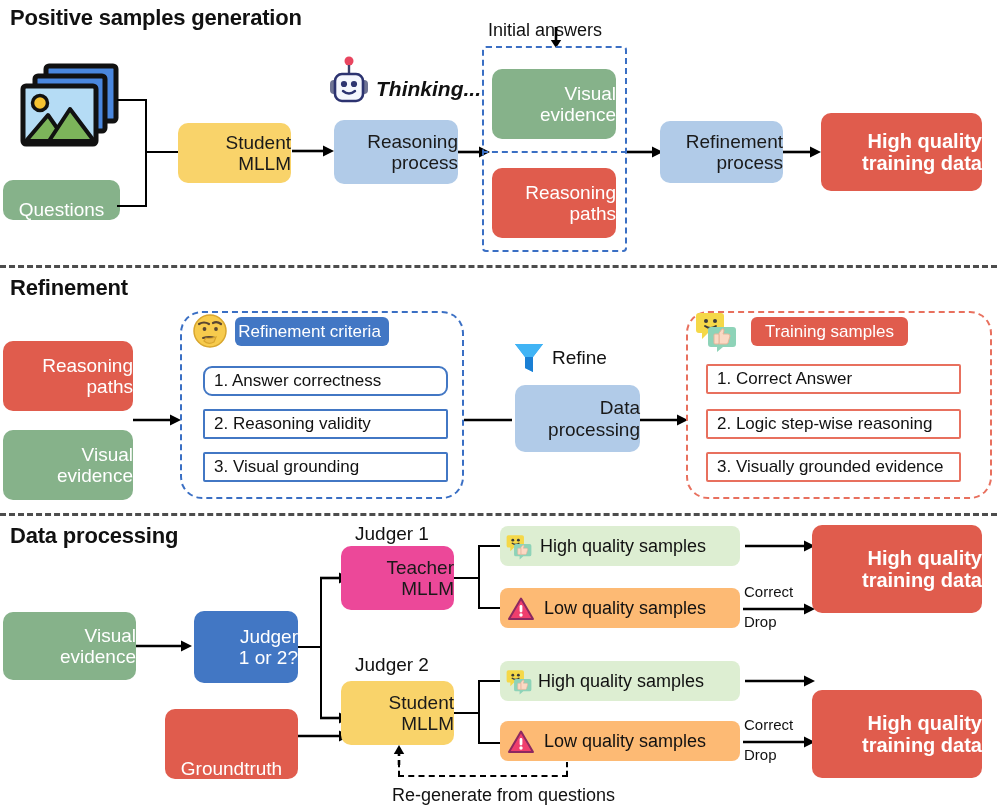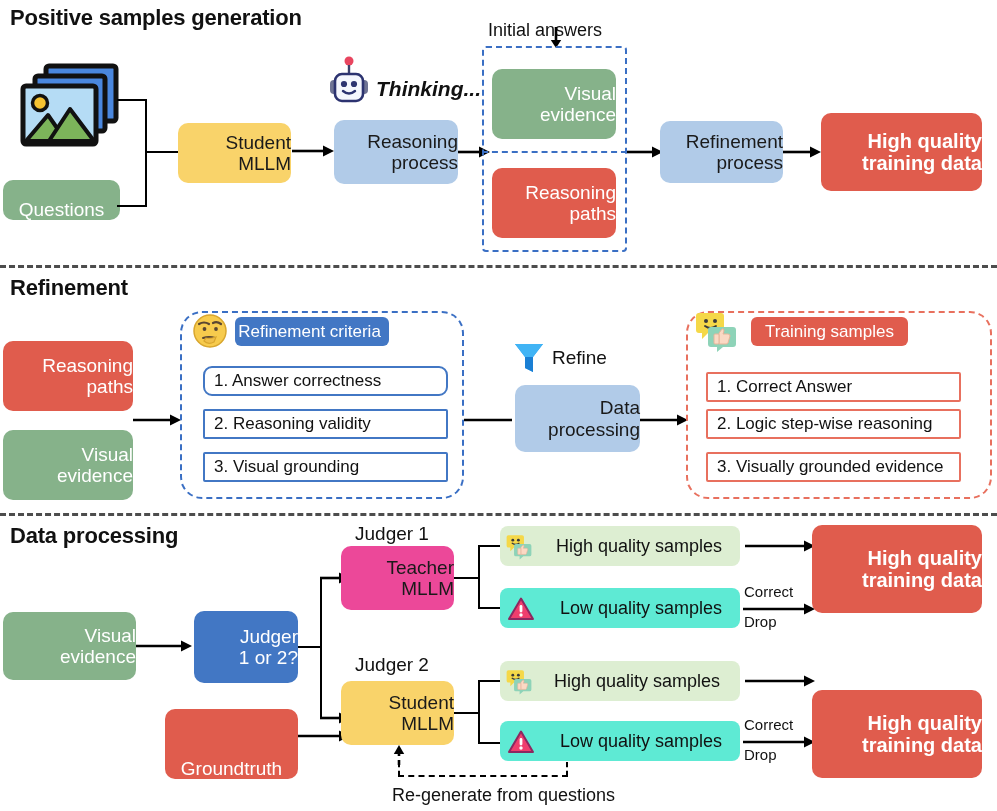--- a/index.html
+++ b/index.html
@@ -59,24 +59,24 @@
 
   
   .dash-blue{border:2.5px dashed #3a6fc4;border-radius:4px;background:transparent;}
   .dash-blue-round{border:2.5px dashed #3a6fc4;border-radius:22px;background:transparent;}
   .dash-red-round{border:2px dashed #e8705e;border-radius:22px;background:transparent;}
   .dash-inner-line{border-top:2.5px dashed #3a6fc4;height:0;}
 
   
   .pill{
     border-radius:8px;display:flex;align-items:center;
-    font-size:18px;color:#111;padding-left:22px;white-space:nowrap;
+    font-size:18px;color:#111;padding-left:6px;white-space:nowrap;
   }
   .pill.ok{background:#ddeed2;}
-  .pill.bad{background:#5eead4;}
+  .pill.bad{background:#fdba74;}
   .pill-text{margin-left:5px;}
 
   
   .plain{font-size:17px;color:#111;white-space:nowrap;}
   .plain-sm{font-size:15px;color:#111;white-space:nowrap;}
   .ital{font-style:italic;font-weight:bold;font-size:21px;color:#111;white-space:nowrap;}
 
   
   .hline{background:#000;height:2.4px;}
   .vline{background:#000;width:2.4px;}
@@ -268,21 +268,21 @@
       <circle cx="11" cy="10" r="2" fill="#3a3a3a"></circle>
       <circle cx="20" cy="10" r="2" fill="#3a3a3a"></circle>
       <path d="M10 15 Q15.5 19 21 15" stroke="#3a3a3a" stroke-width="1.9" fill="none" stroke-linecap="round"></path>
       <path d="M16 16 H38 A3 3 0 0 1 41 19 V33 A3 3 0 0 1 38 36 H28 L22 41 V36 H16 A3 3 0 0 1 13 33 V19 A3 3 0 0 1 16 16 Z" fill="#8ed3b8"></path>
       <path d="M24 22 L27 18 Q29 17 29 20 L28 23 H33 A2 2 0 0 1 35 25 L33 32 A2 2 0 0 1 31 33 H24 Z" fill="#fbd9c4" stroke="#e6b59a" stroke-width="1"></path>
       <rect x="19" y="23" width="5" height="10" rx="1" fill="#fbd9c4" stroke="#e6b59a" stroke-width="1"></rect>
     </svg>
   </div>
   <div class="abs chip red" style="left:751px;top:317px;width:157px;height:29px;">Training samples</div>
 
-  <div class="abs crit redline" style="left:706px;top:372px;width:255px;height:30px;">1. Correct Answer</div>
+  <div class="abs crit redline" style="left:706px;top:364px;width:255px;height:30px;">1. Correct Answer</div>
   <div class="abs crit redline" style="left:706px;top:409px;width:255px;height:30px;">2. Logic step-wise reasoning</div>
   <div class="abs crit redline" style="left:706px;top:452px;width:255px;height:30px;">3. Visually grounded evidence</div>
 
   <div class="abs divider" style="top:513px;"></div>
 
   <div class="abs sec-title" style="left:10px;top:523px;">Data processing</div>
 
   <div class="abs box green" style="left:3px;top:612px;width:133px;height:68px;flex-direction:column;">
     <span>Visual</span>
     <span>evidence</span>

